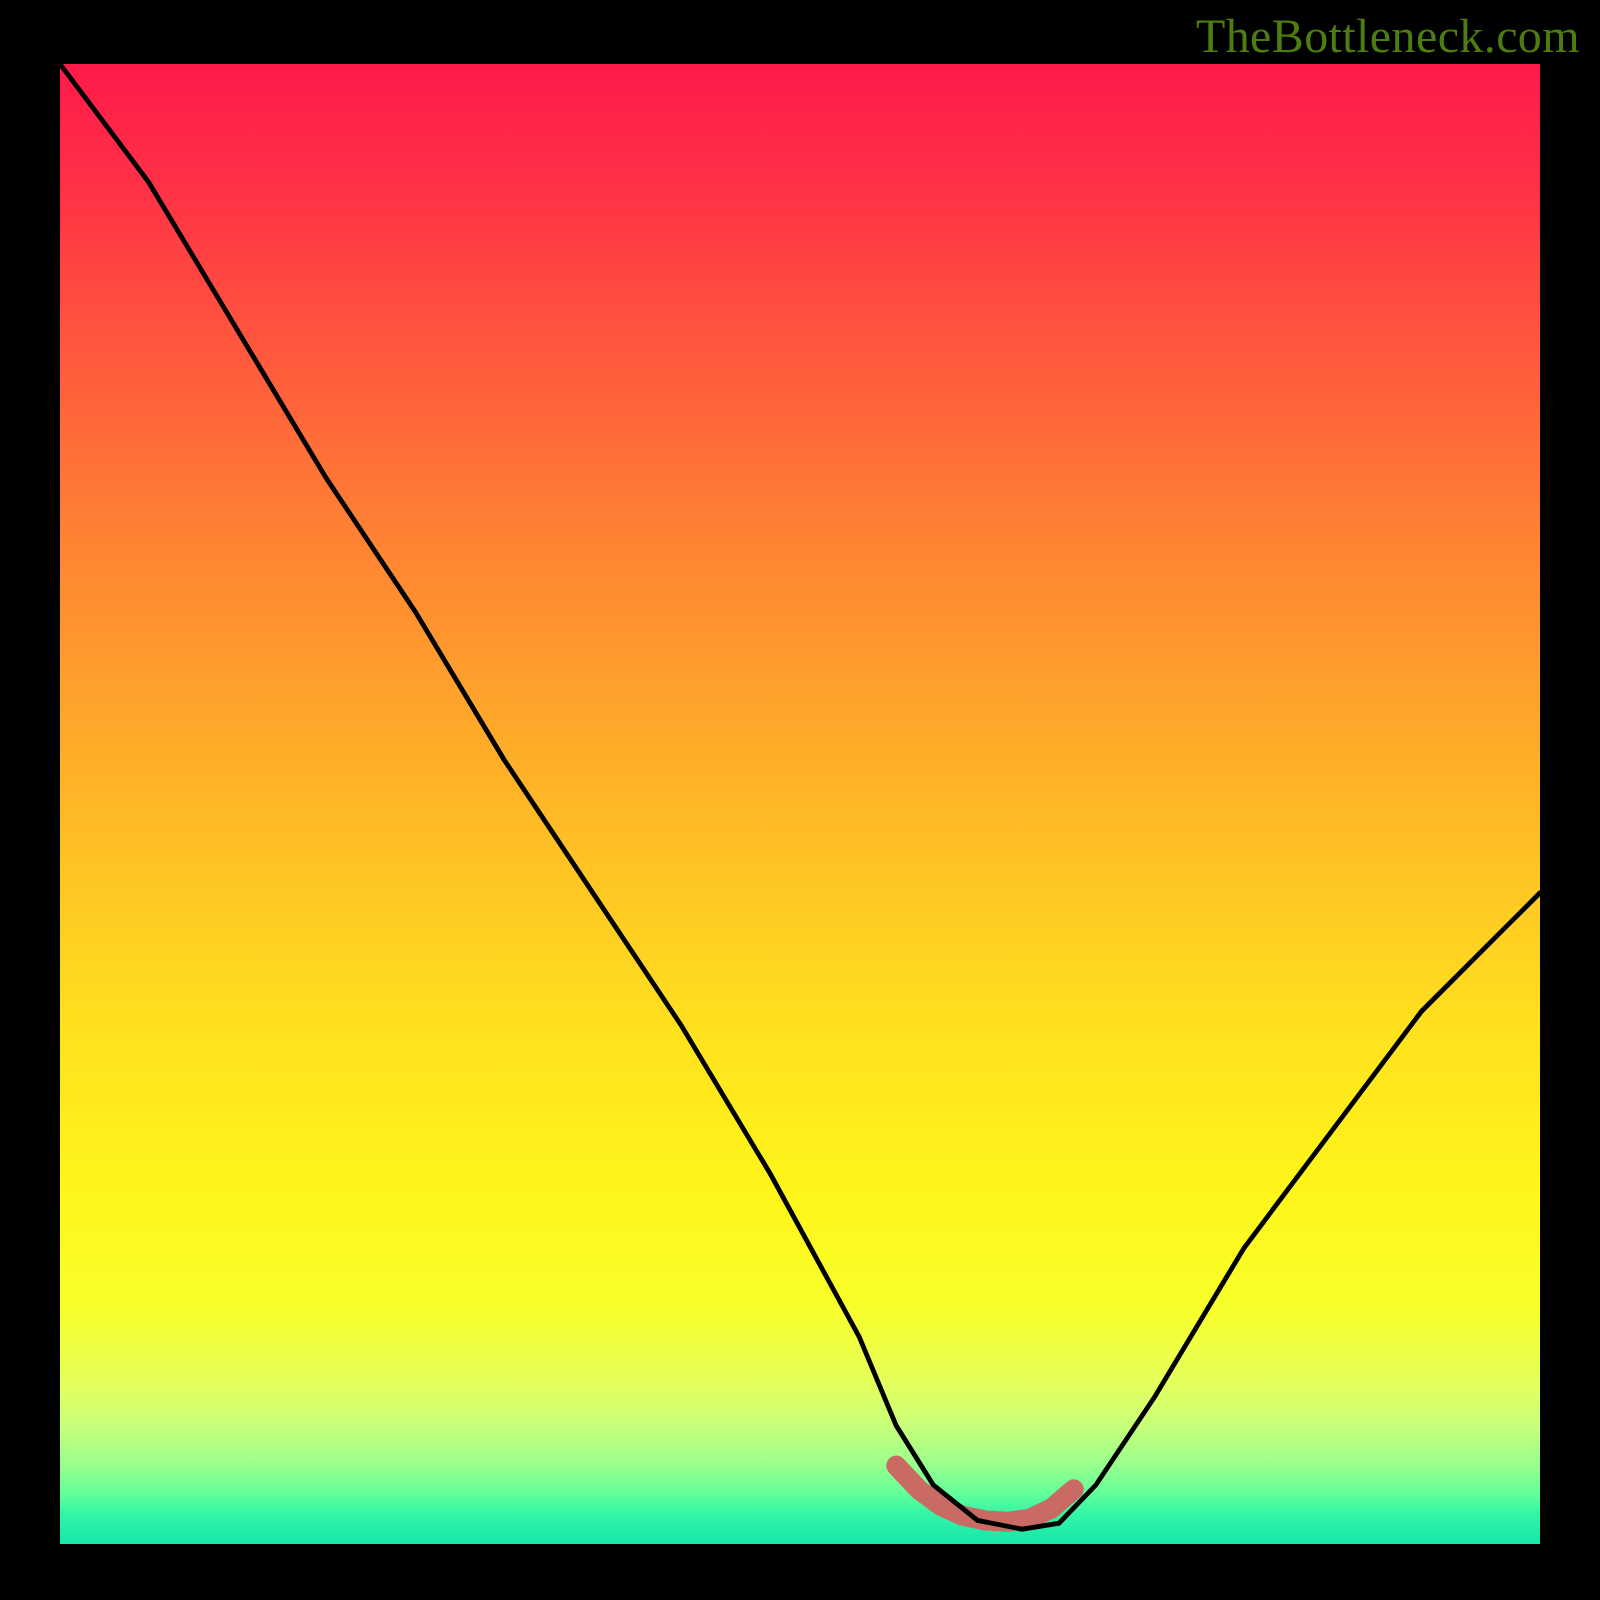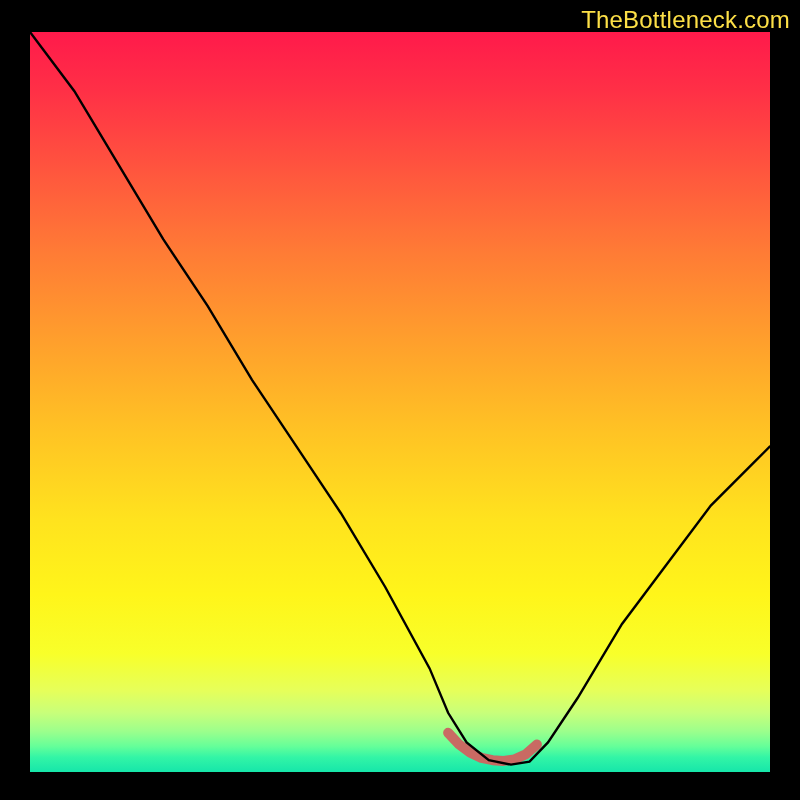--- a/index.html
+++ b/index.html
@@ -7,24 +7,24 @@
   .frame {
     position: relative;
     width: 800px;
     height: 800px;
     background: #000;
   }
   .watermark {
     position: absolute;
     top: 6px;
     right: 10px;
-    font-family: Liberation Sans, sans-serif;
+    font-family: Liberation Serif, serif;
     font-size: 24px;
     font-weight: 500;
-    color: #fde047;
+    color: #4d7c0f;
     letter-spacing: 0.2px;
     z-index: 10;
   }
   .plot {
     position: absolute;
     left: 30px;
     top: 32px;
     width: 740px;
     height: 740px;
     overflow: hidden;

